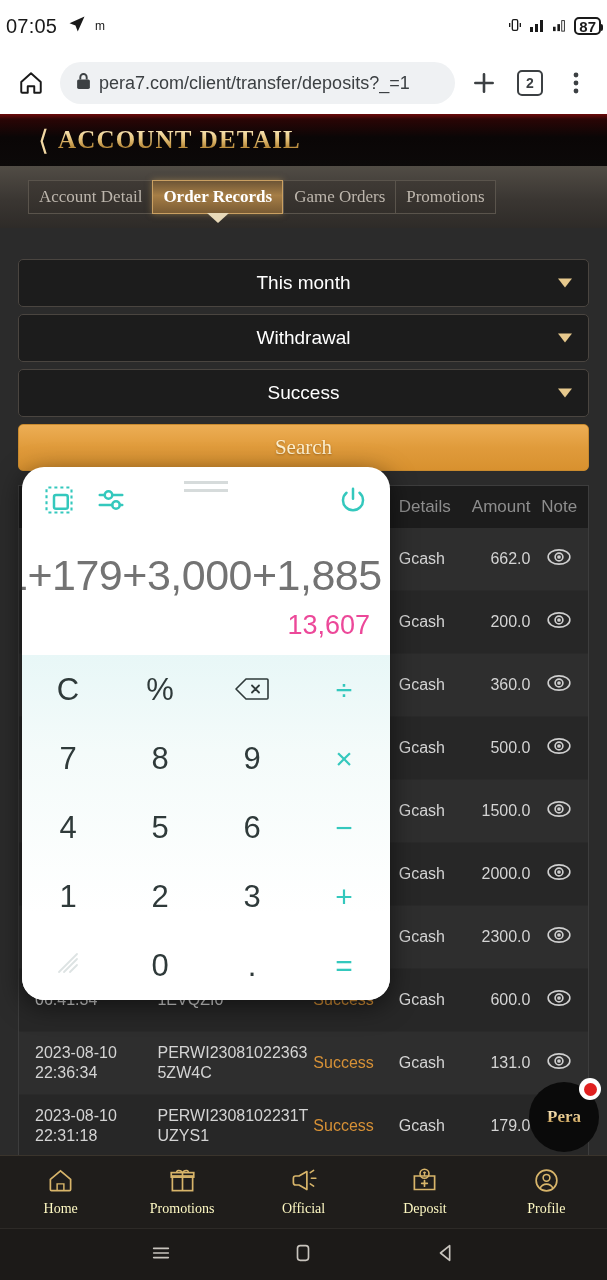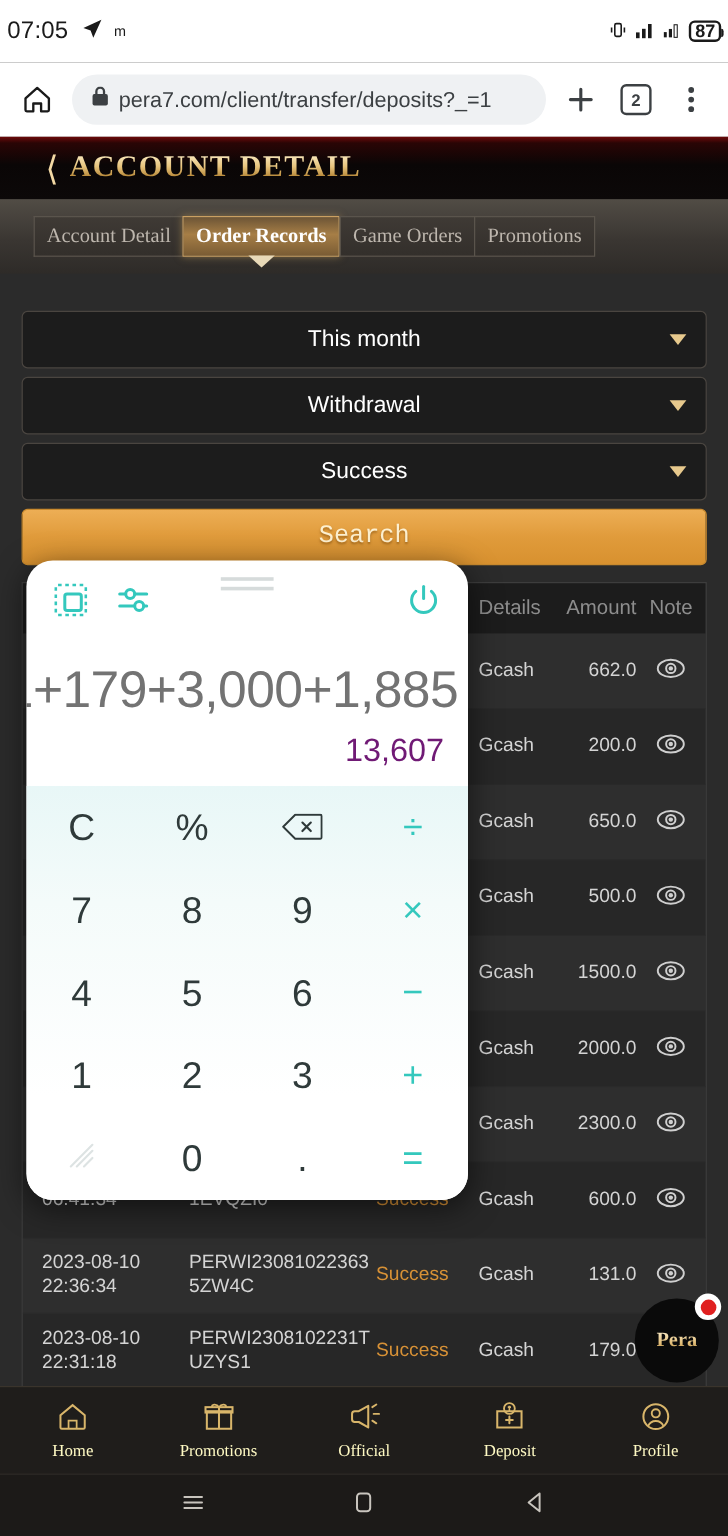--- a/index.html
+++ b/index.html
@@ -101,21 +101,21 @@
   .select-label { color: #fff; font-size: 19px; }
   .caret {
     position: absolute; right: 16px; top: 50%; transform: translateY(-50%);
     width: 0; height: 0; border-left: 7px solid transparent;
     border-right: 7px solid transparent; border-top: 9px solid #e7c98d;
   }
   .search-btn {
     height: 47px; border-radius: 5px; border: 1px solid #c98a2e;
     background: linear-gradient(180deg,#edae55 0%,#e09b3b 50%,#d8912f 100%);
     display: flex; align-items: center; justify-content: center;
-    font-family: Liberation Mono, monospace; font-size: 21px; color: #fdf0d0;
+    font-family: Liberation Serif, serif; font-size: 21px; color: #fdf0d0;
     text-shadow: 0 1px 2px rgba(120,70,10,.6); margin-top: 5px;
   }
 
   
   .table-wrap {
     position: absolute; top: 485px; left: 18px; width: 571px; height: 678px;
     background: #2e2e2e; border: 1px solid #3d3d3d; overflow: hidden;
   }
   .thead {
     height: 42px; background: #1c1c1c; display: flex; align-items: center;
@@ -149,21 +149,21 @@
     position: absolute; left: 50%; top: 14px; transform: translateX(-50%);
     width: 44px; height: 0; border-top: 3px solid #d6dbdb;
   }
   .calc-grip::after { content:""; display:block; margin-top:5px; border-top:3px solid #d6dbdb; width:44px; }
   .calc-power { margin-left: auto; }
   .calc-expr {
     font-size: 43px; color: #737373; text-align: left; white-space: nowrap;
     padding: 14px 0 0 0; margin-left: -18px; letter-spacing: -.5px;
   }
   .calc-result {
-    font-size: 27px; color: #701a75; text-align: right; padding: 10px 20px 14px 0;
+    font-size: 27px; color: #ec4899; text-align: right; padding: 10px 20px 14px 0;
   }
   .keypad {
     flex: 1; background: linear-gradient(180deg,#e8f7f7 0%,#f4fbfa 28%,#ffffff 75%);
     display: grid; grid-template-columns: repeat(4,1fr); grid-template-rows: repeat(5,1fr);
   }
   .key {
     display: flex; align-items: center; justify-content: center;
     font-size: 31px; color: #2f3a3a; font-weight: 300;
   }
   .key.op { color: #34c8bd; font-size: 30px; }
@@ -344,21 +344,21 @@
                 <ellipse cx="12" cy="12" rx="10" ry="6.6" fill="none" stroke="#cfcfcf" stroke-width="1.5"></ellipse>
                 <circle cx="12" cy="12" r="3.6" fill="none" stroke="#cfcfcf" stroke-width="1.5"></circle>
                 <circle cx="12" cy="12" r="1.7" fill="#cfcfcf"></circle>
               </svg></span></div>
         </div>
         <div class="trow">
           <div class="c-time"></div>
           <div class="c-order"></div>
           <div class="c-status">Success</div>
           <div class="c-detail">Gcash</div>
-          <div class="c-amount">650.0</div>
+          <div class="c-amount">360.0</div>
           <div class="c-note"><span class="eye"><svg width="26" height="26" viewBox="0 0 24 24">
                 <ellipse cx="12" cy="12" rx="10" ry="6.6" fill="none" stroke="#cfcfcf" stroke-width="1.5"></ellipse>
                 <circle cx="12" cy="12" r="3.6" fill="none" stroke="#cfcfcf" stroke-width="1.5"></circle>
                 <circle cx="12" cy="12" r="1.7" fill="#cfcfcf"></circle>
               </svg></span></div>
         </div>
         <div class="trow">
           <div class="c-time"></div>
           <div class="c-order"></div>
           <div class="c-status">Success</div>

